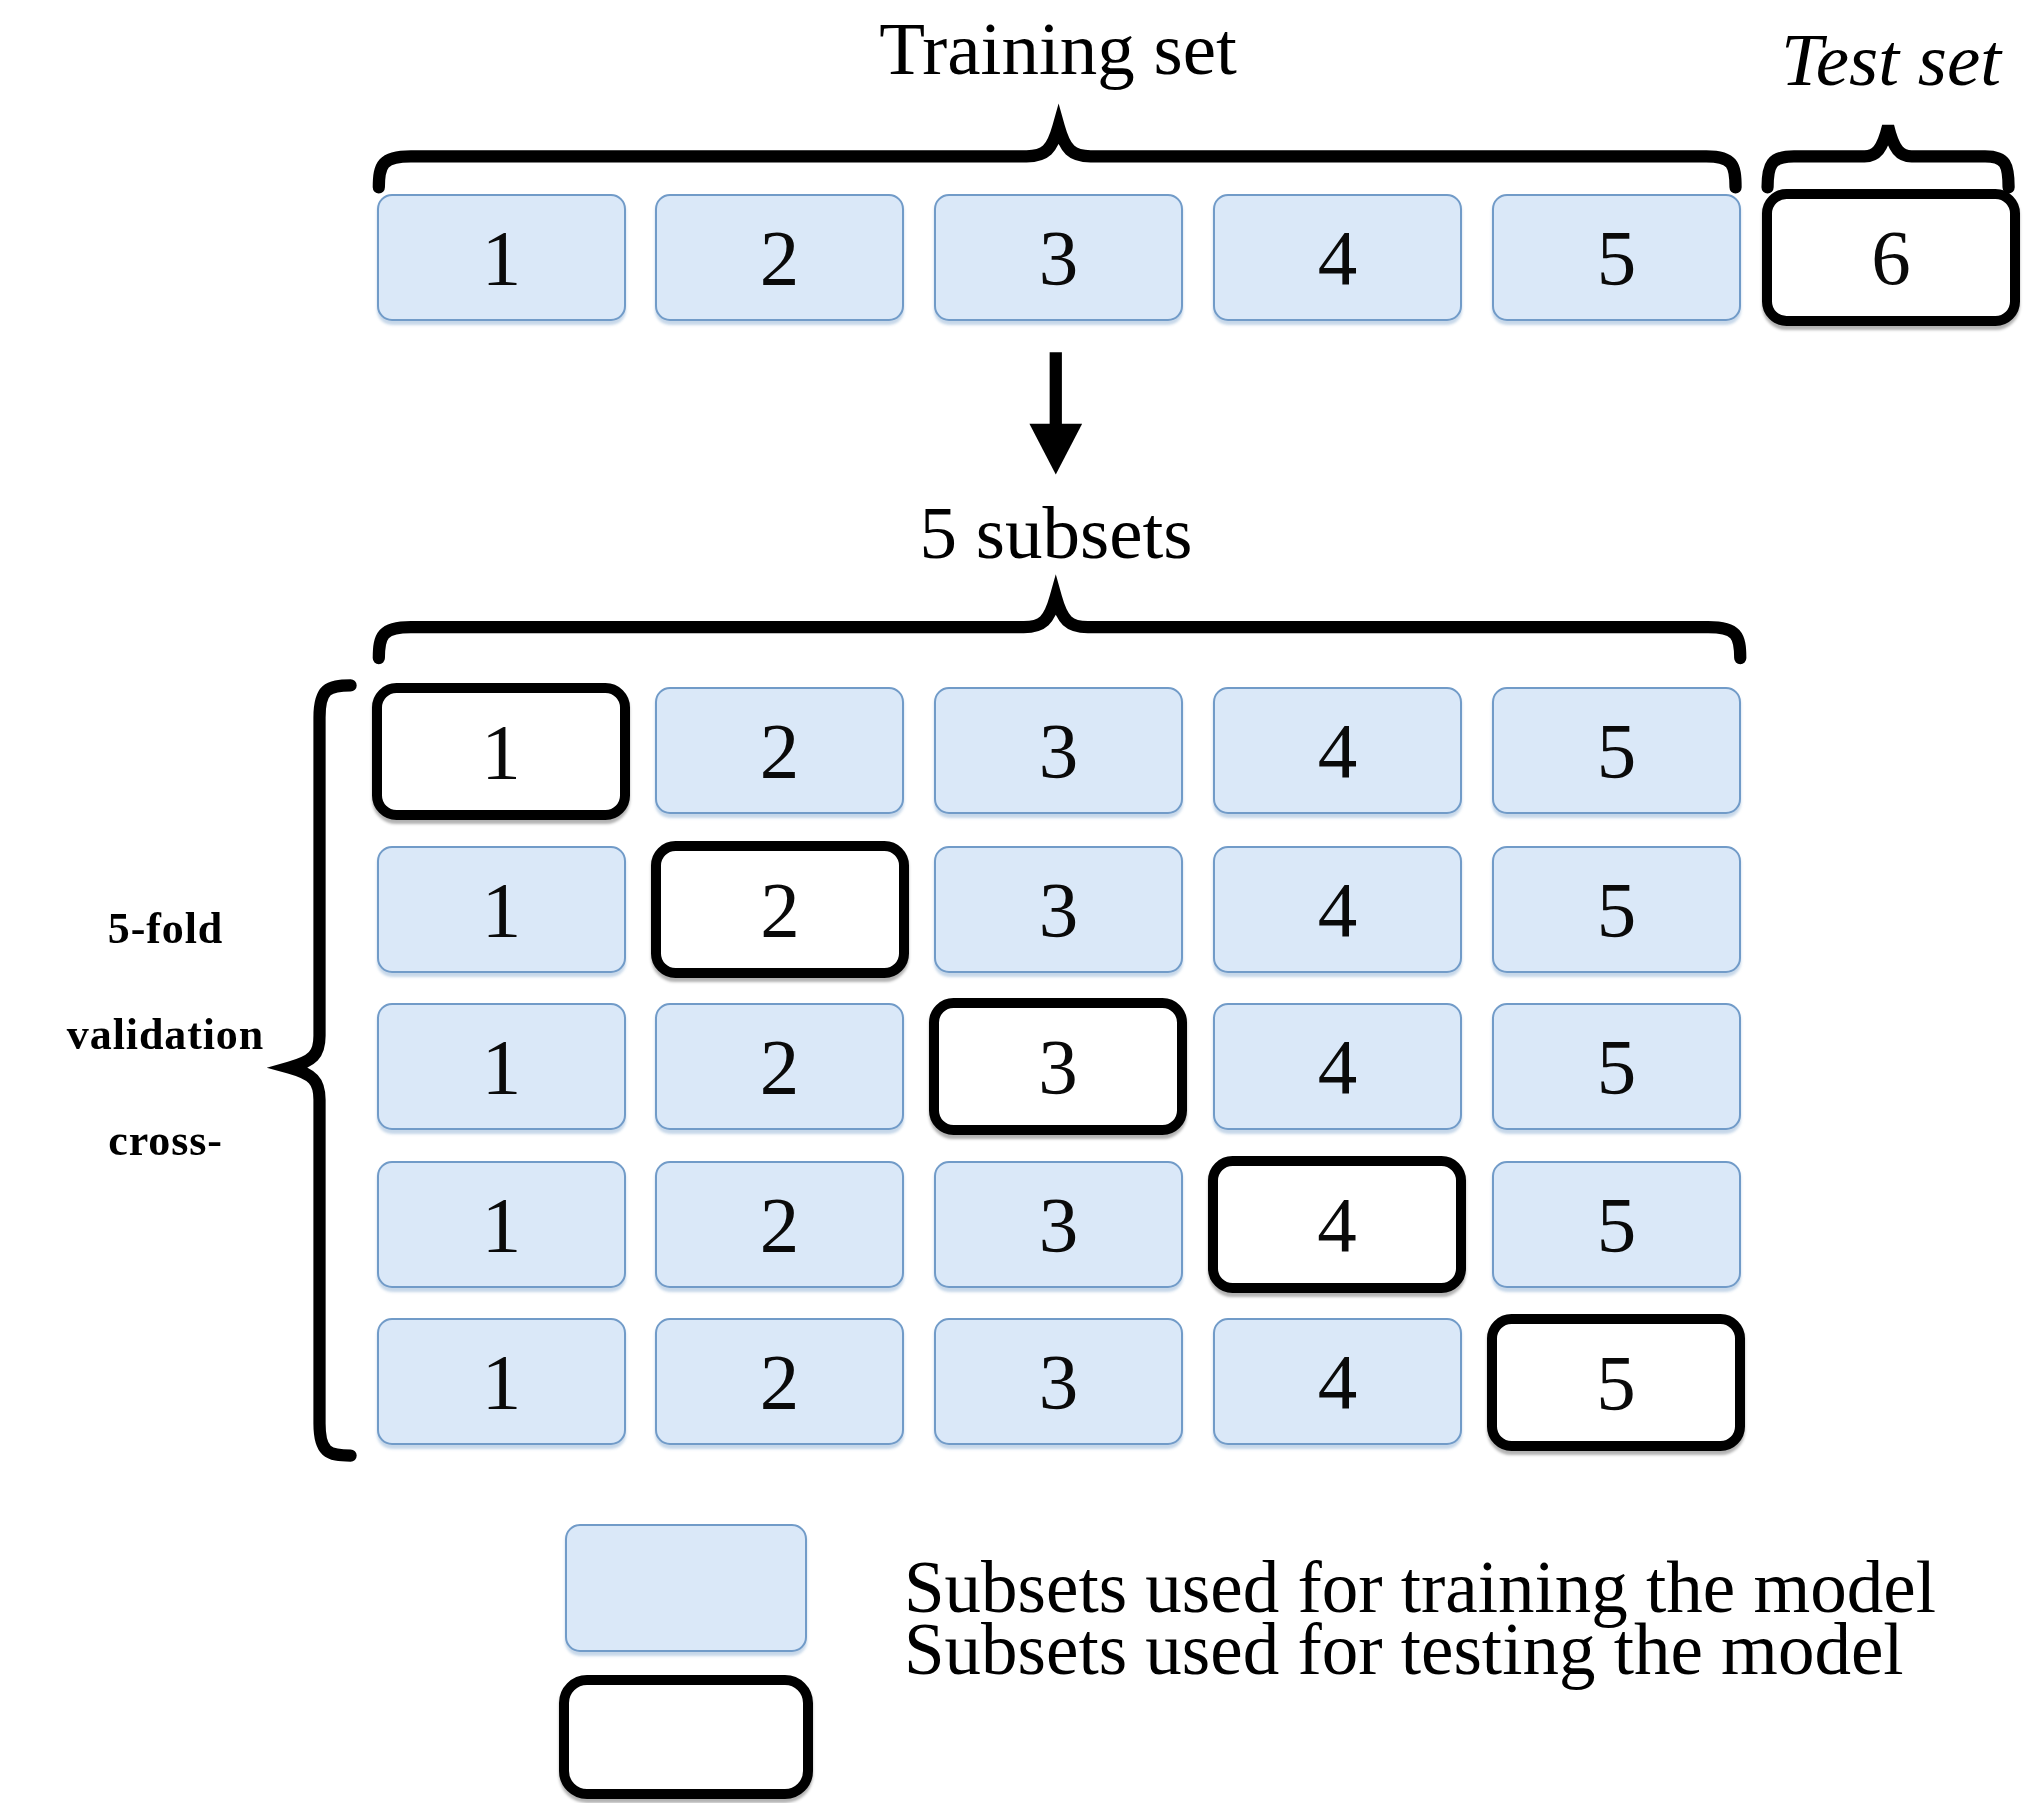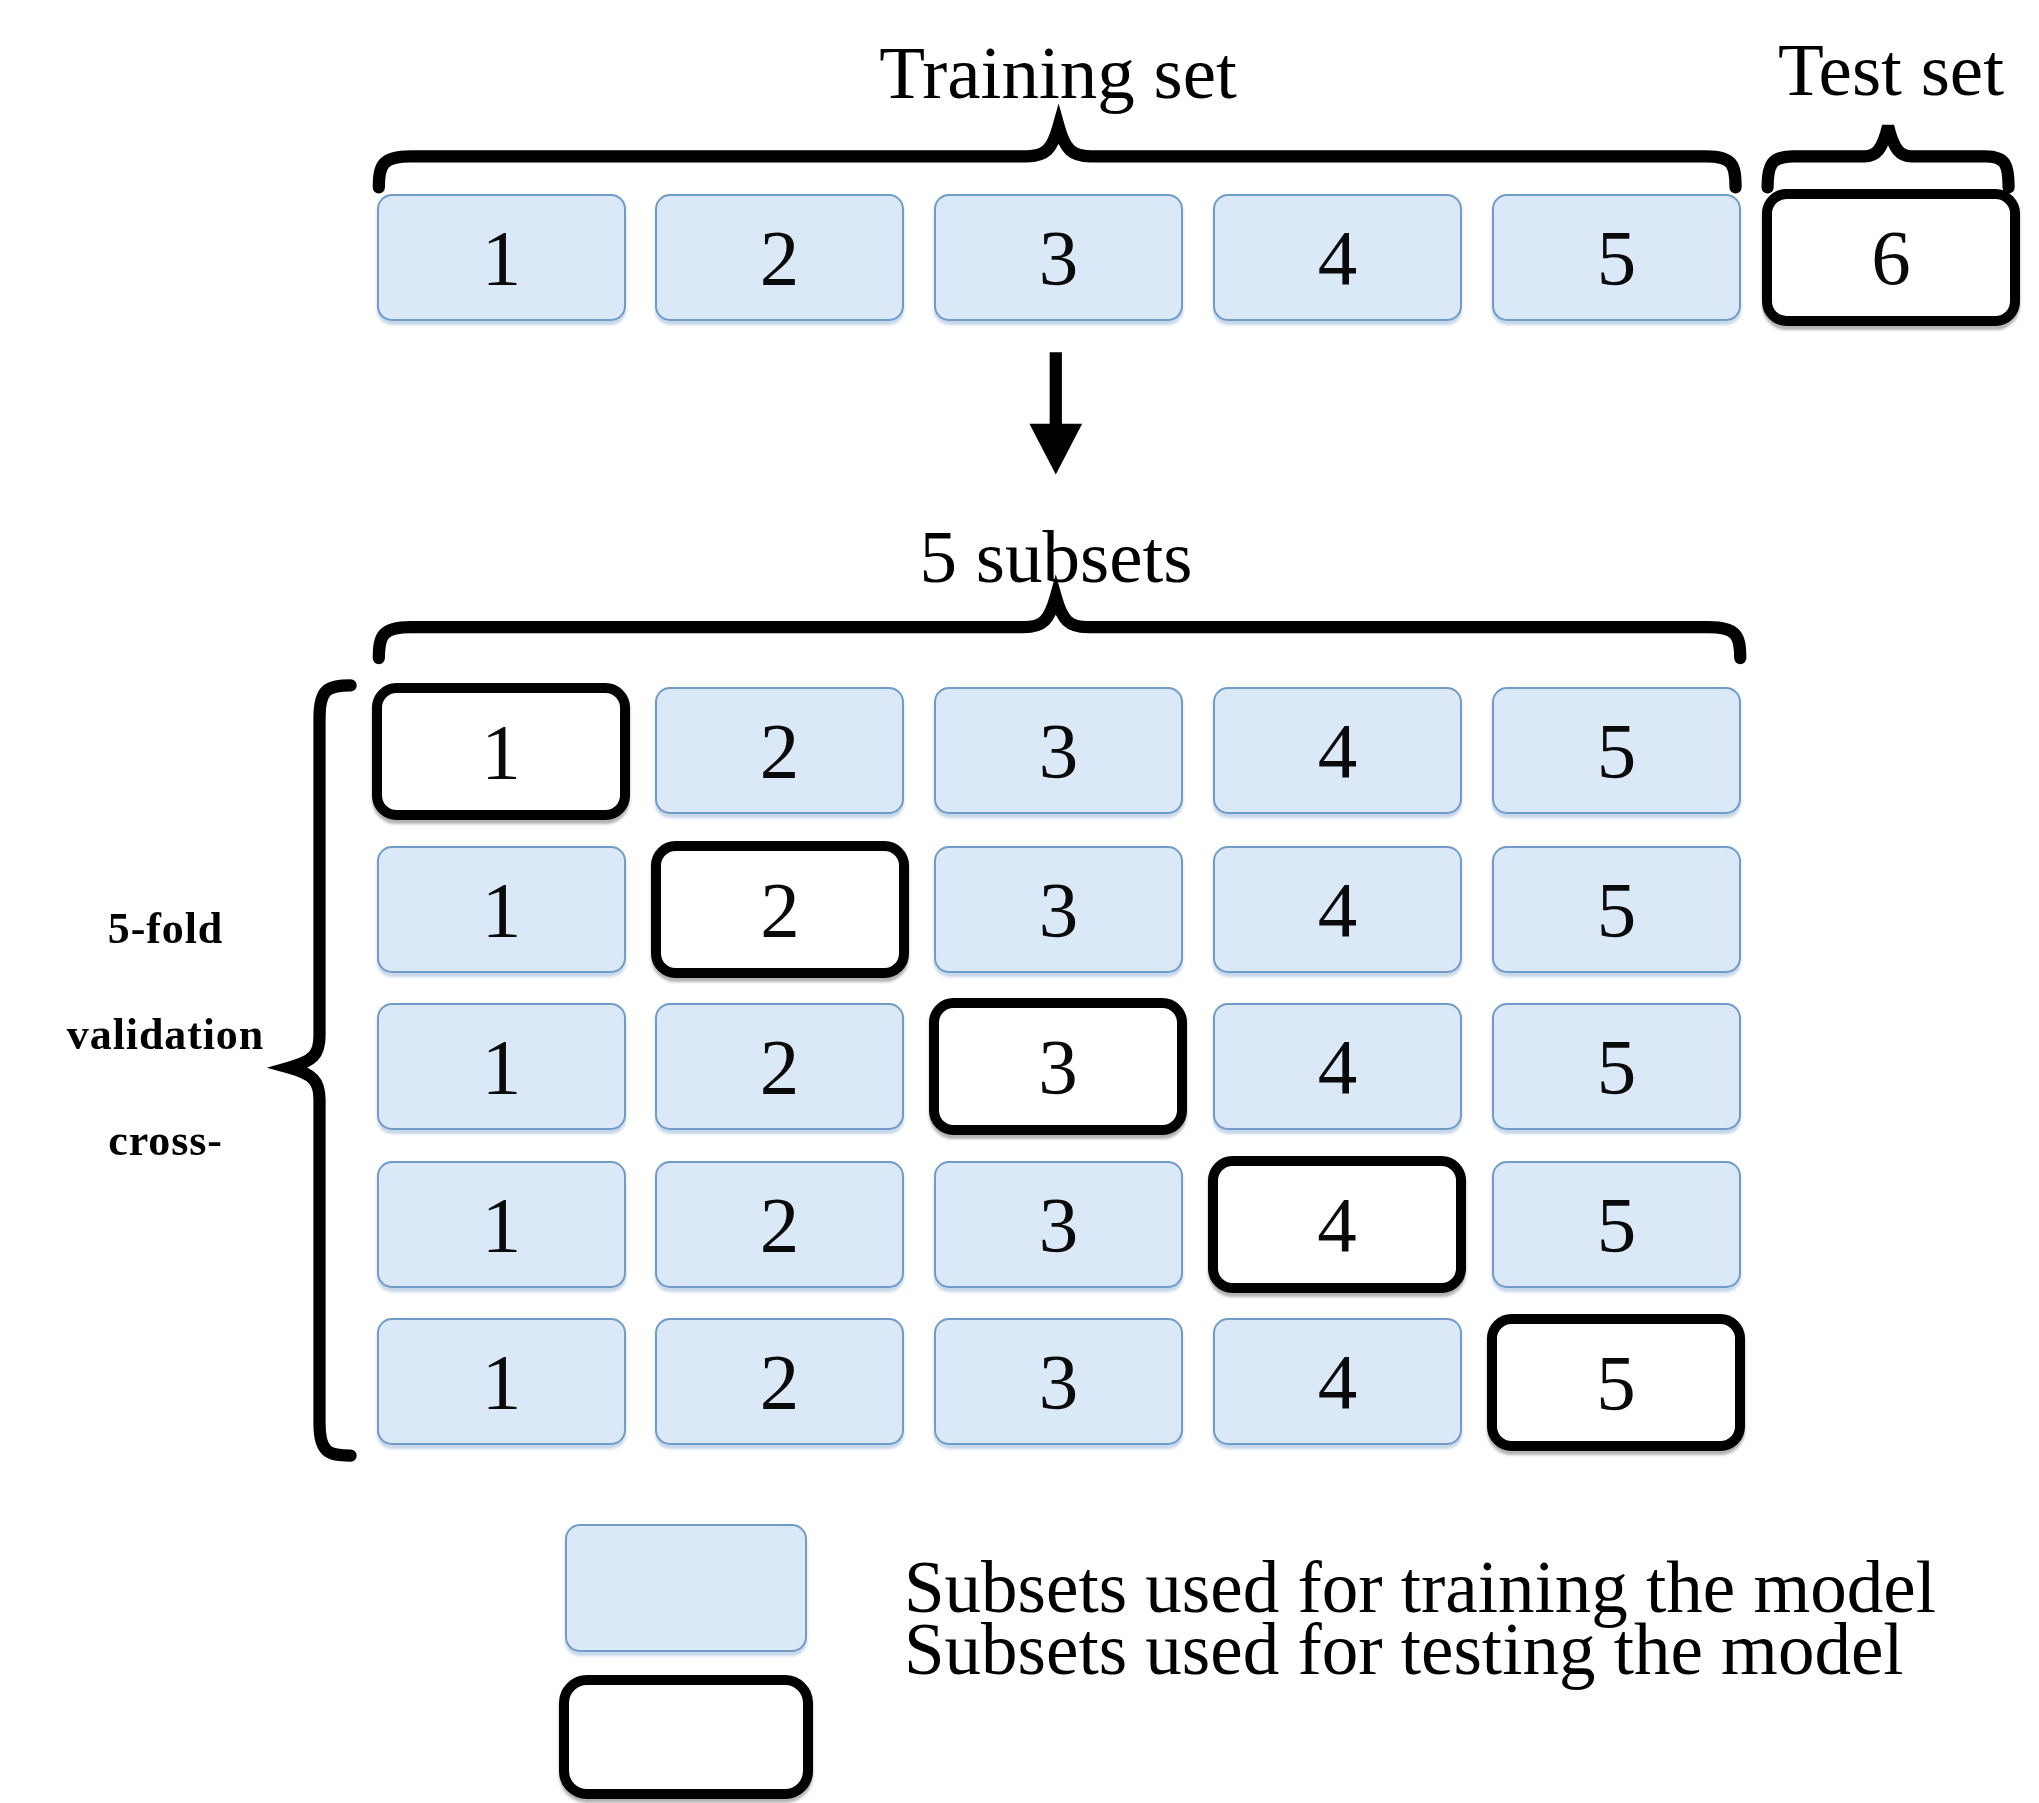--- a/index.html
+++ b/index.html
@@ -13,21 +13,21 @@
   }
   #shapes { position: absolute; left: 0; top: 0; width: 2040px; height: 1803px; }
 
   .fig-label {
     position: absolute;
     font-size: 75px;
     color: #000000;
     white-space: nowrap;
     line-height: 1.1;
   }
-  .centered { transform: translateX(-50%); margin-top: 24px; }
+  .centered { transform: translateX(-50%); }
 
   .box {
     position: absolute;
     box-sizing: border-box;
     width: 249px;
     height: 127px;
     display: flex;
     align-items: center;
     justify-content: center;
     font-size: 79px;
@@ -77,21 +77,21 @@
   <svg id="shapes" viewBox="0 0 2166 1915">
     <path d="M 402 199 C 402 175 406 166 436 166 L 1090 166 C 1110 166 1117 159 1124 134 C 1131 159 1138 166 1158 166 L 1812 166 C 1840 166 1843 175 1843 199" fill="none" stroke="#000000" stroke-width="13" stroke-linecap="round"></path>
     <path d="M 1877 199 C 1877 175 1881 166 1905 166 L 1980 166 C 1992 166 1999 159 2005 134 C 2011 159 2018 166 2030 166 L 2108 166 C 2130 166 2133 175 2133 199" fill="none" stroke="#000000" stroke-width="13" stroke-linecap="round"></path>
     <line x1="1121" y1="374" x2="1121" y2="458" stroke="#000000" stroke-width="13"></line>
     <polygon points="1093,450 1149,450 1121,504" fill="#000000"></polygon>
     <path d="M 402 699 C 402 675 406 666 436 666 L 1087 666 C 1107 666 1114 659 1121 634 C 1128 659 1135 666 1155 666 L 1814 666 C 1844 666 1848 675 1848 699" fill="none" stroke="#000000" stroke-width="13" stroke-linecap="round"></path>
     <path d="M 372 728 C 348 728 339 732 339 762 L 339 1100 C 339 1120 332 1127 307 1134 C 332 1141 339 1148 339 1168 L 339 1512 C 339 1542 348 1546 372 1546" fill="none" stroke="#000000" stroke-width="13" stroke-linecap="round"></path>
   </svg>
 
   <div class="fig-label centered" style="left:1058px; top:7.5px;">Training set</div>
-  <div class="fig-label centered" style="left:1891px; top:5px;">Test set</div>
+  <div class="fig-label centered" style="left:1891px; top:19px;font-style:italic;">Test set</div>
 
   <div class="box train" style="left:377px; top:194px;">1</div>
   <div class="box train" style="left:655px; top:194px;">2</div>
   <div class="box train" style="left:934px; top:194px;">3</div>
   <div class="box train" style="left:1213px; top:194px;">4</div>
   <div class="box train" style="left:1492px; top:194px;">5</div>
   <div class="box test" style="left:1762px; top:189px;">6</div>
 
   <div class="fig-label centered" style="left:1056px; top:492px;">5 subsets</div>
 

